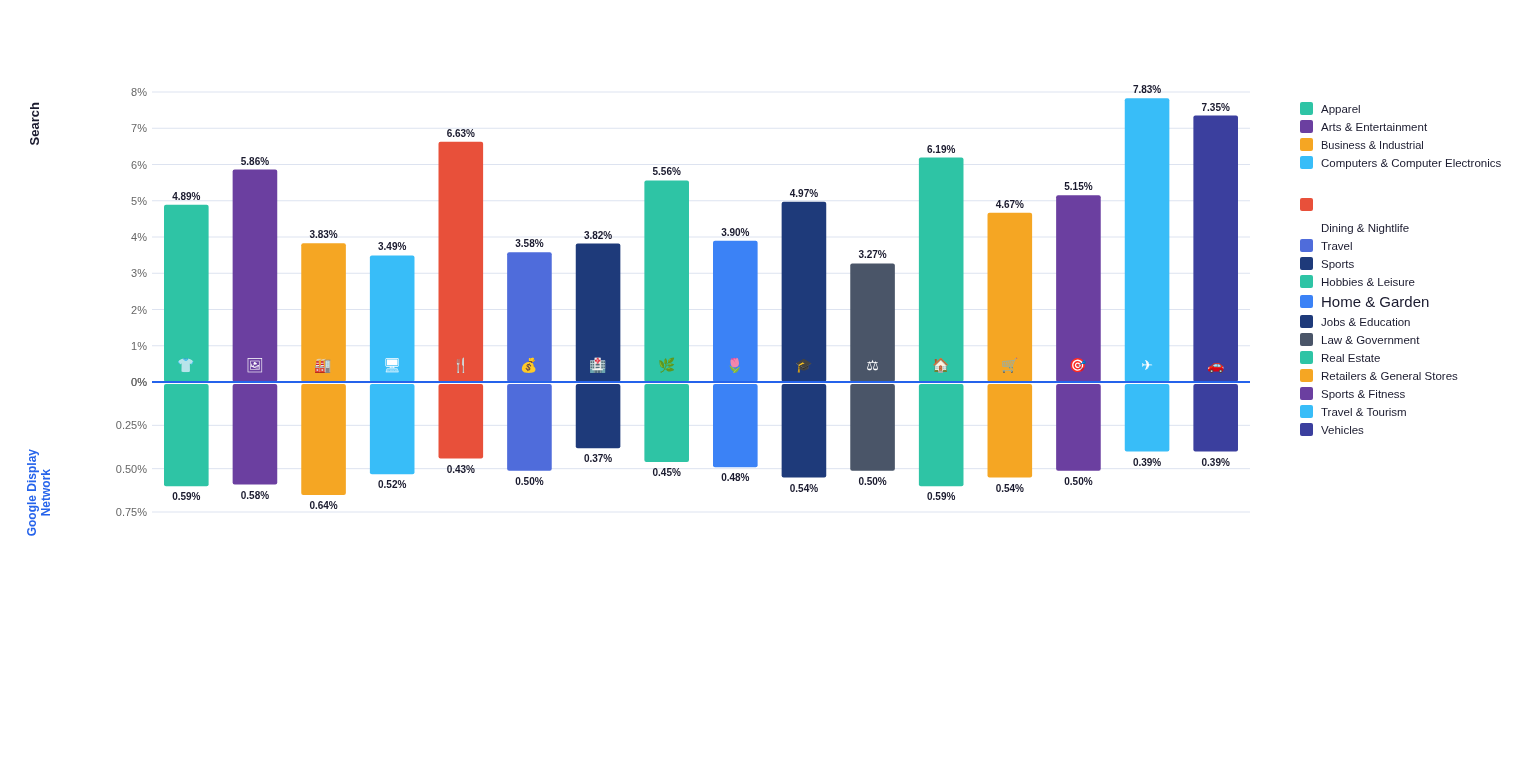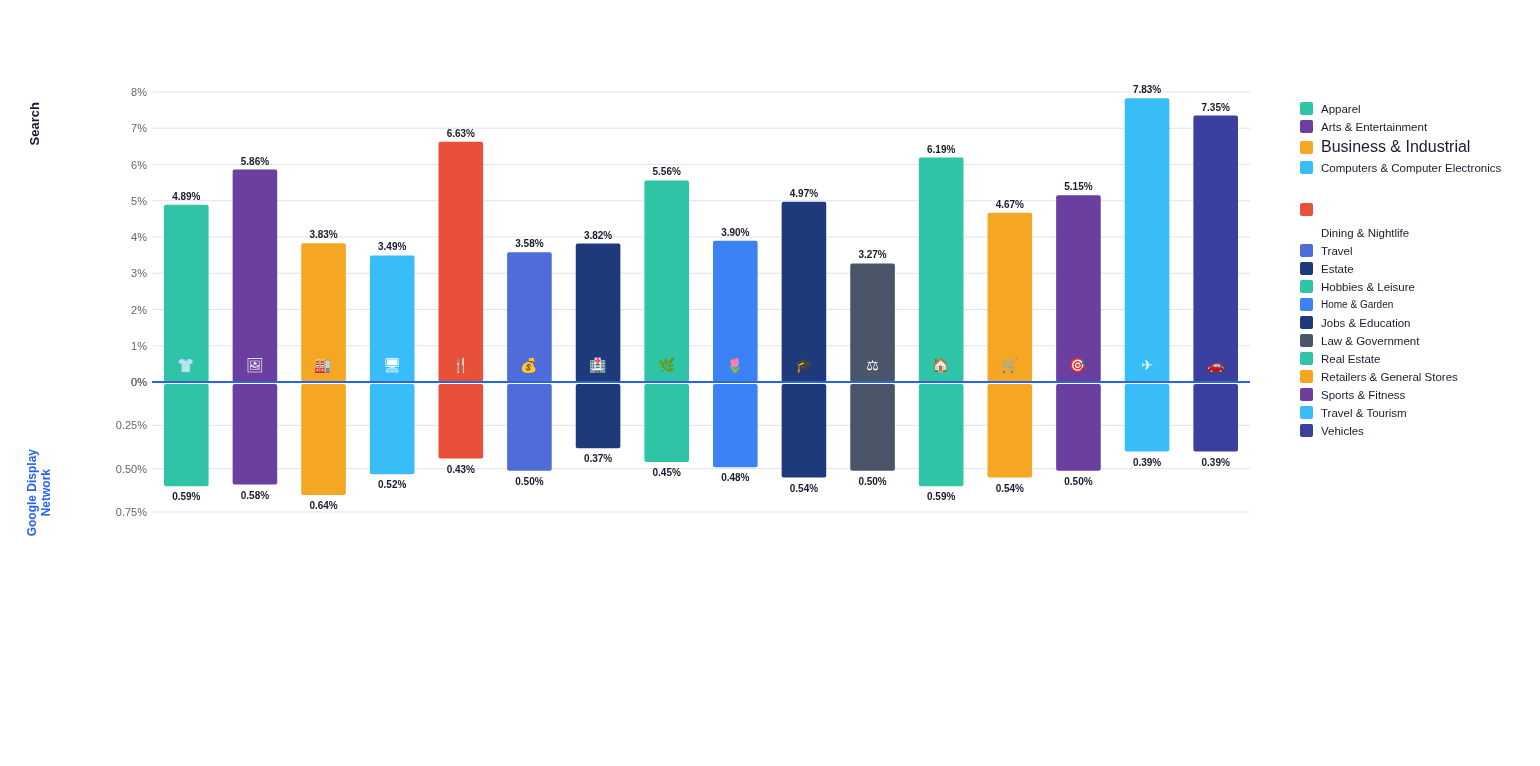--- a/index.html
+++ b/index.html
@@ -196,45 +196,45 @@
     <div class="legend-item" style="display: flex; align-items: center; gap: 8px;">
           <div style="width:13px;height:13px;background:#2ec4a5;border-radius:2px;flex-shrink:0;"></div>
     <span style="font-size:11.5px;color:#1a1a2e;">Apparel</span>
         </div>
         <div class="legend-item" style="display: flex; align-items: center; gap: 8px;">
           <div style="width:13px;height:13px;background:#6b3fa0;border-radius:2px;flex-shrink:0;"></div>
     <span style="font-size:11.5px;color:#1a1a2e;">Arts &amp; Entertainment</span>
         </div>
         <div class="legend-item" style="display: flex; align-items: center; gap: 8px;">
           <div style="width:13px;height:13px;background:#f5a623;border-radius:2px;flex-shrink:0;"></div>
-    <span style="font-size:16px;color:#1a1a2e;">Business &amp; Industrial</span>
+    <span style="font-size:11px;color:#1a1a2e;">Business &amp; Industrial</span>
         </div>
         <div class="legend-item" style="display: flex; align-items: center; gap: 8px;">
           <div style="width:13px;height:13px;background:#38bdf8;border-radius:2px;flex-shrink:0;"></div>
     <span style="font-size:11.5px;color:#1a1a2e;">Computers &amp; Computer Electronics</span>
         </div>
         <div class="legend-item" style="display: flex; align-items: center; gap: 8px;">
           <div style="width:13px;height:13px;background:#e8503a;border-radius:2px;flex-shrink:0;"></div>
     <span style="font-size:11.5px;color:#1a1a2e;margin-top:48px;">Dining &amp; Nightlife</span>
         </div>
         <div class="legend-item" style="display: flex; align-items: center; gap: 8px;">
           <div style="width:13px;height:13px;background:#4f6cdb;border-radius:2px;flex-shrink:0;"></div>
     <span style="font-size:11.5px;color:#1a1a2e;">Travel</span>
         </div>
         <div class="legend-item" style="display: flex; align-items: center; gap: 8px;">
           <div style="width:13px;height:13px;background:#1e3a7a;border-radius:2px;flex-shrink:0;"></div>
-    <span style="font-size:11.5px;color:#1a1a2e;">Estate</span>
+    <span style="font-size:11.5px;color:#1a1a2e;">Sports</span>
         </div>
         <div class="legend-item" style="display: flex; align-items: center; gap: 8px;">
           <div style="width:13px;height:13px;background:#2ec4a5;border-radius:2px;flex-shrink:0;"></div>
     <span style="font-size:11.5px;color:#1a1a2e;">Hobbies &amp; Leisure</span>
         </div>
         <div class="legend-item" style="display: flex; align-items: center; gap: 8px;">
           <div style="width:13px;height:13px;background:#3b82f6;border-radius:2px;flex-shrink:0;"></div>
-    <span style="font-size:10px;color:#1a1a2e;">Home &amp; Garden</span>
+    <span style="font-size:15px;color:#1a1a2e;">Home &amp; Garden</span>
         </div>
         <div class="legend-item" style="display: flex; align-items: center; gap: 8px;">
           <div style="width:13px;height:13px;background:#1e3a7a;border-radius:2px;flex-shrink:0;"></div>
     <span style="font-size:11.5px;color:#1a1a2e;">Jobs &amp; Education</span>
         </div>
         <div class="legend-item" style="display: flex; align-items: center; gap: 8px;">
           <div style="width:13px;height:13px;background:#4a5568;border-radius:2px;flex-shrink:0;"></div>
     <span style="font-size:11.5px;color:#1a1a2e;">Law &amp; Government</span>
         </div>
         <div class="legend-item" style="display: flex; align-items: flex-end; gap: 8px;">

